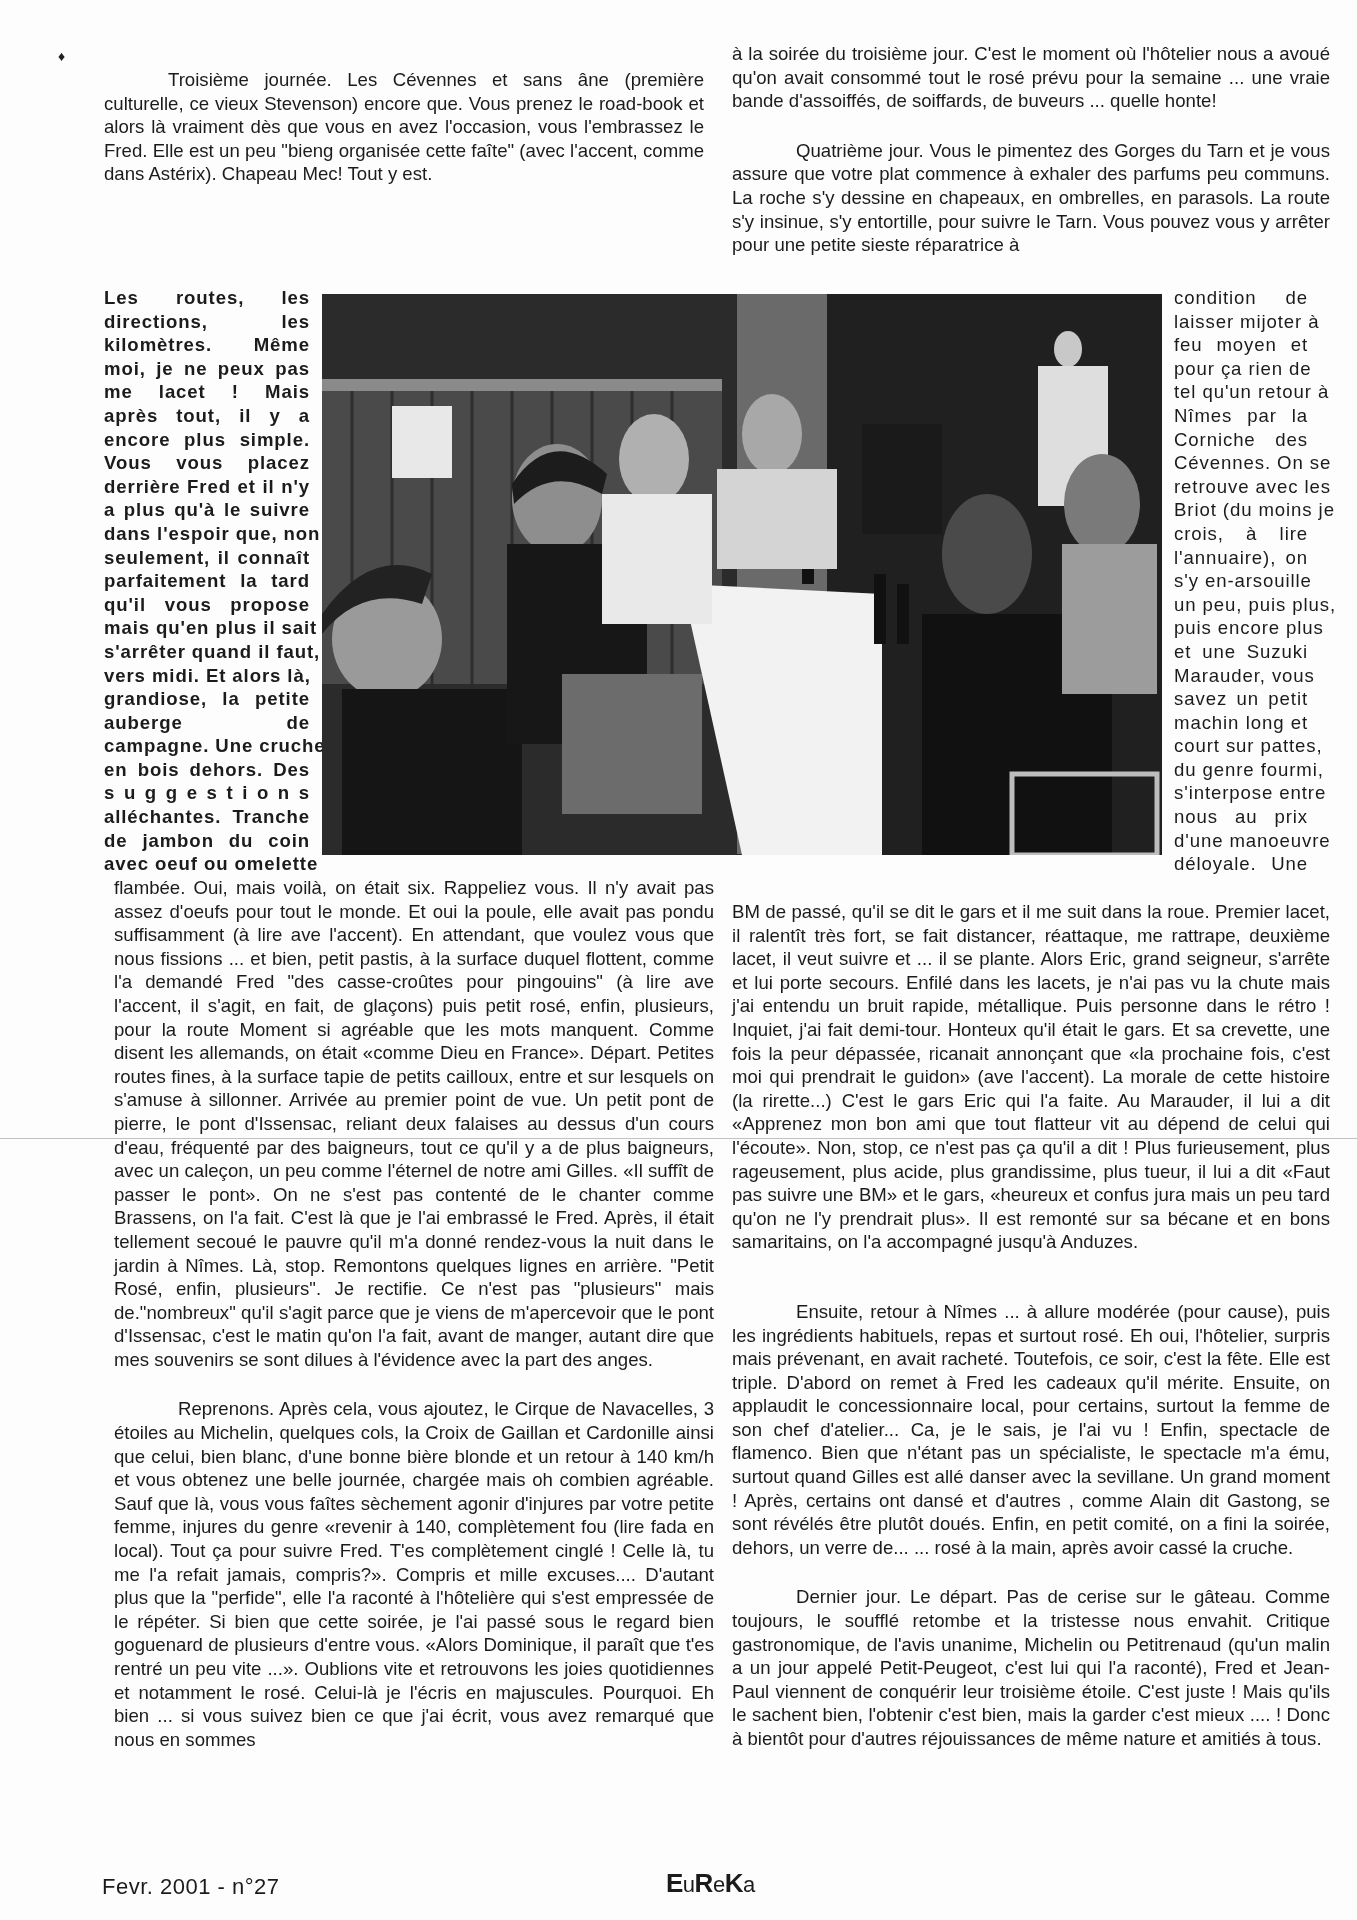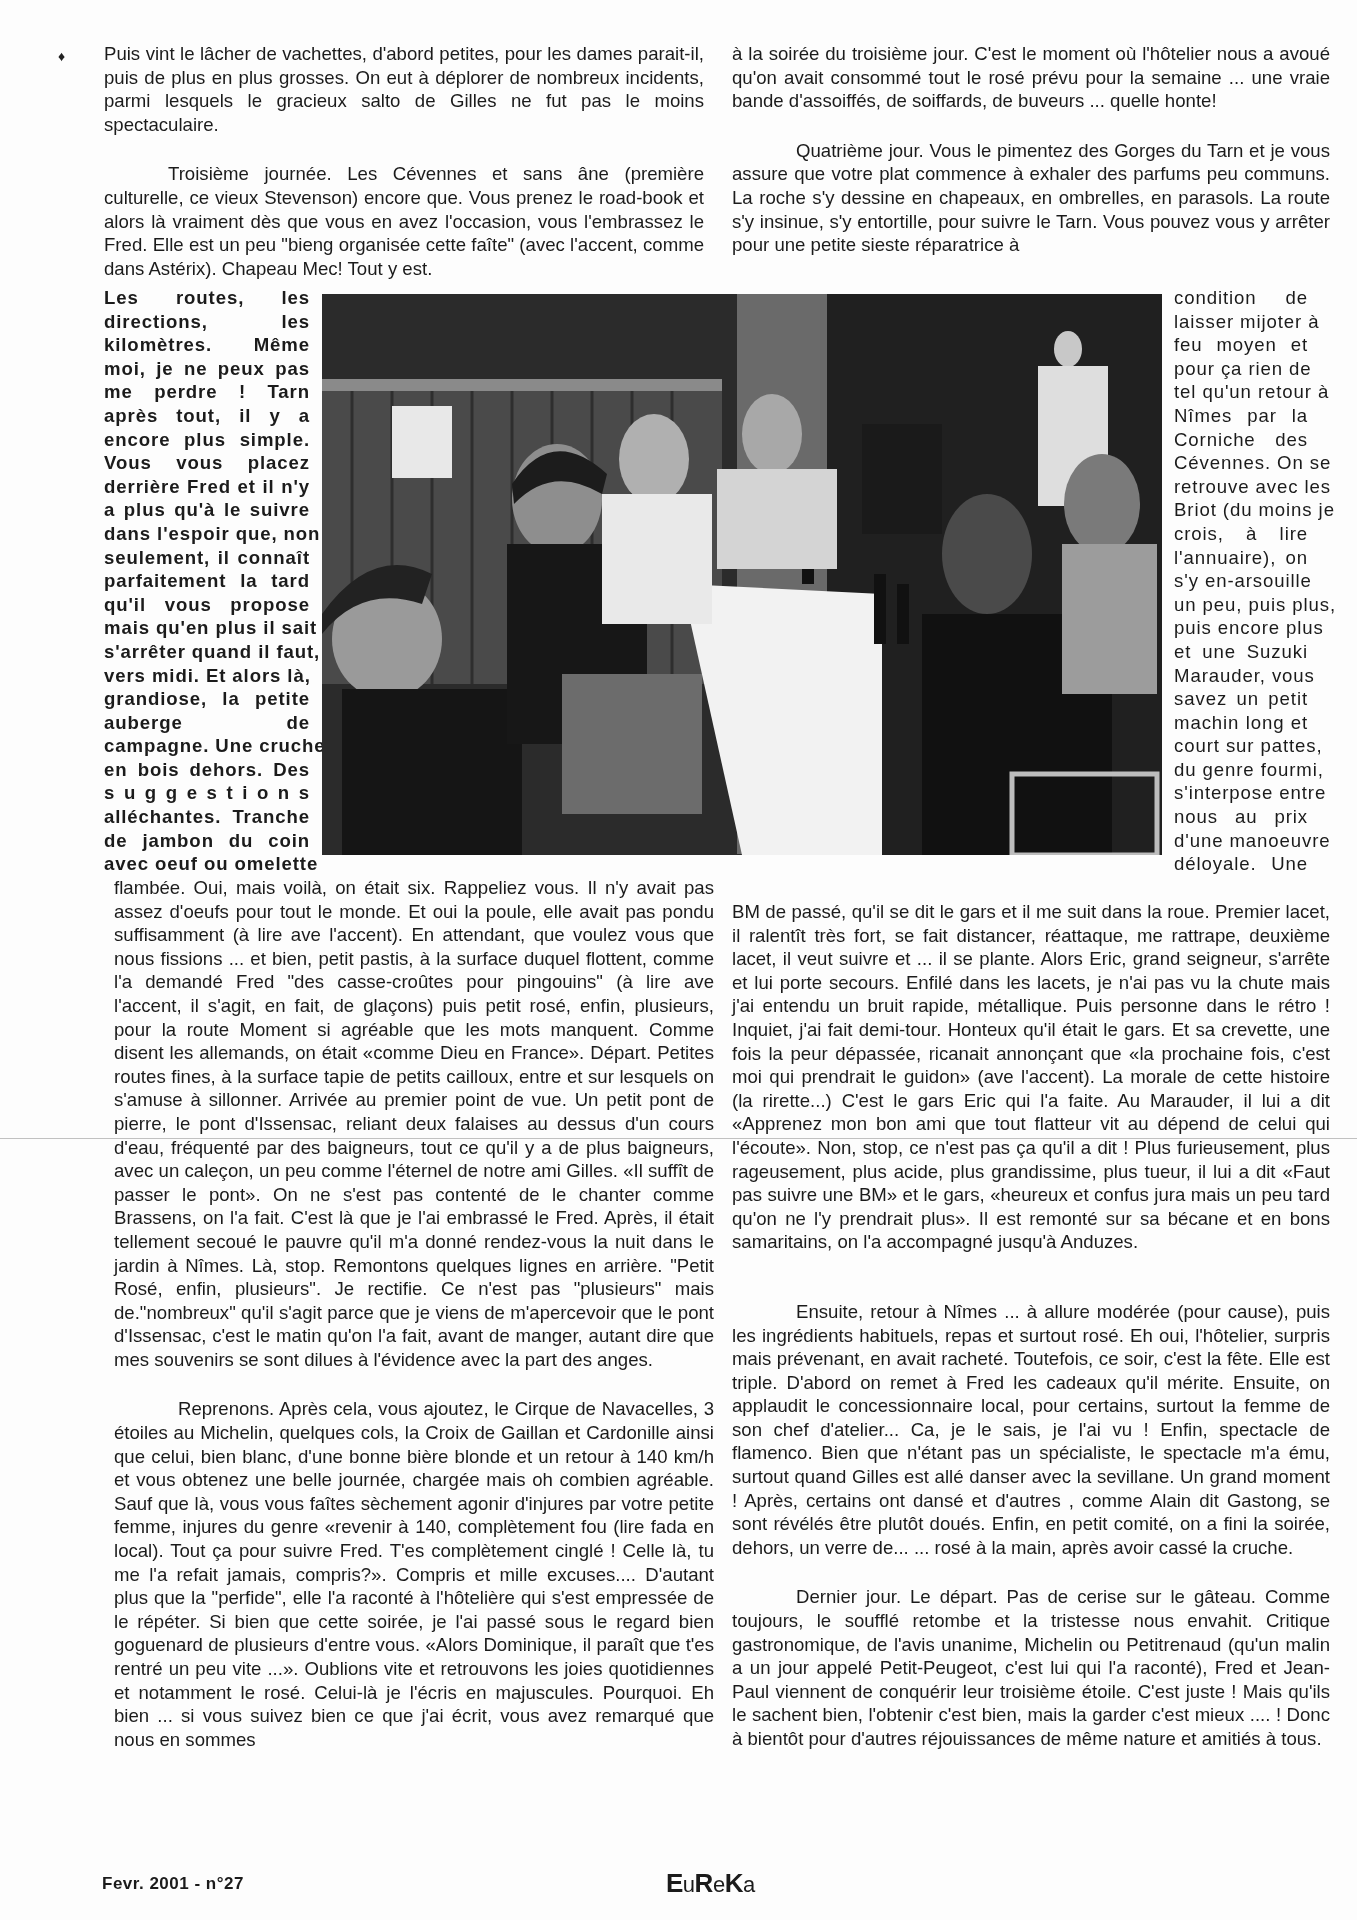--- a/index.html
+++ b/index.html
@@ -19,45 +19,44 @@
   .narrow-l .line { display: block; text-align: justify; text-align-last: justify; height: 23.6px; white-space: nowrap; font-weight: bold; }
   .narrow-r { position: absolute; left: 1174px; top: 286px; width: 134px; letter-spacing: 0.9px; }
   .narrow-r .line { display: block; text-align: justify; text-align-last: justify; height: 23.6px; white-space: nowrap; }
   .photo {
     position: absolute; left: 322px; top: 294px; width: 840px; height: 561px;
     background: #2a2a2a; overflow: hidden;
   }
   .photo svg { width: 100%; height: 100%; display: block; }
   .below-l { position: absolute; left: 114px; top: 876px; width: 600px; }
   .below-r { position: absolute; left: 732px; top: 876px; width: 598px; margin-top: 24px; }
-  .footer-date { position: absolute; left: 102px; top: 1874px; font-size: 17px; font-weight: bold; letter-spacing: 0.5px; }
+  .footer-date { position: absolute; left: 102px; top: 1874px; font-size: 22px; font-weight: normal; letter-spacing: 0.5px; }
   .footer-logo { position: absolute; left: 666px; top: 1868px; font-size: 24px; font-weight: bold; letter-spacing: -0.5px; }
   .footer-logo .big { font-weight: 900; font-size: 26px; }
   .footer-logo .sm { font-weight: normal; font-size: 22px; }
   .scanline { position: absolute; left: 0; top: 1138px; width: 1357px; height: 1px; background: #9a9a9a; opacity: 0.6; }
 </style>
 </head>
 <body>
 
 <div class="page">
 
   <span class="bullet">♦</span>
 
   <div class="col left">
-    <p>Puis vint le lâcher de vachettes, d'abord petites, pour les dames parait-il, puis de plus en plus grosses. On eut à déplorer de nombreux incidents, parmi lesquels le gracieux salto de Gilles ne fut pas le moins spectaculaire.</p>
     <div class="gap"></div>
     <p class="indent">Troisième journée. Les Cévennes et sans âne (première culturelle, ce vieux Stevenson) encore que. Vous prenez le road-book et alors là vraiment dès que vous en avez l'occasion, vous l'embrassez le Fred. Elle est un peu "bieng organisée cette faîte" (avec l'accent, comme dans Astérix). Chapeau Mec! Tout y est.</p>
   </div>
 
   <div class="col narrow-l" id="narrow-left">
       <span class="line">Les routes, les</span>
       <span class="line">directions, les</span>
       <span class="line">kilomètres. Même</span>
       <span class="line">moi, je ne peux pas</span>
-      <span class="line">me perdre ! Tarn</span>
+      <span class="line">me lacet ! Mais</span>
       <span class="line">après tout, il y a</span>
       <span class="line">encore plus simple.</span>
       <span class="line">Vous vous placez</span>
       <span class="line">derrière Fred et il n'y</span>
       <span class="line">a plus qu'à le suivre</span>
       <span class="line">dans l'espoir que, non</span>
       <span class="line">seulement, il connaît</span>
       <span class="line">parfaitement la tard</span>
       <span class="line">qu'il vous propose</span>
       <span class="line">mais qu'en plus il sait</span>

